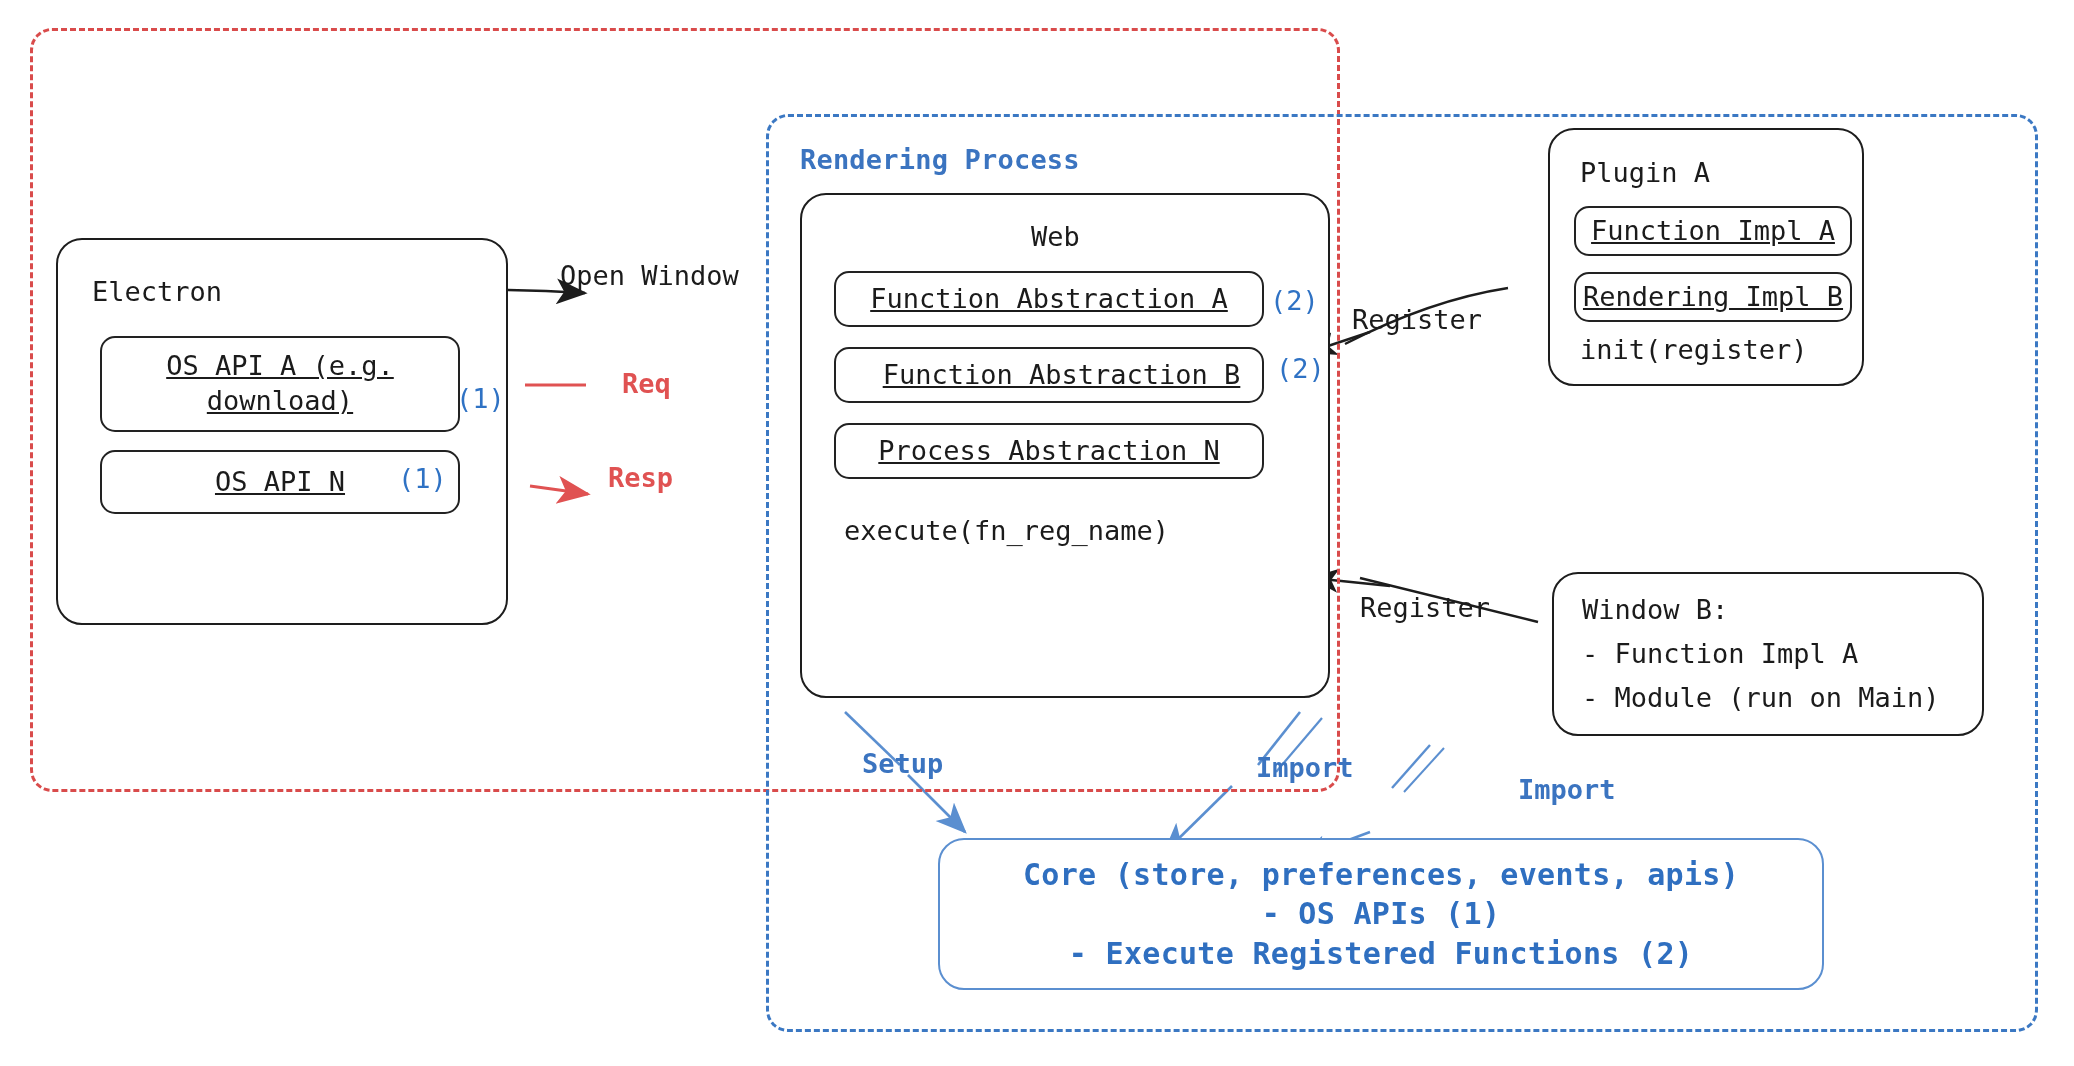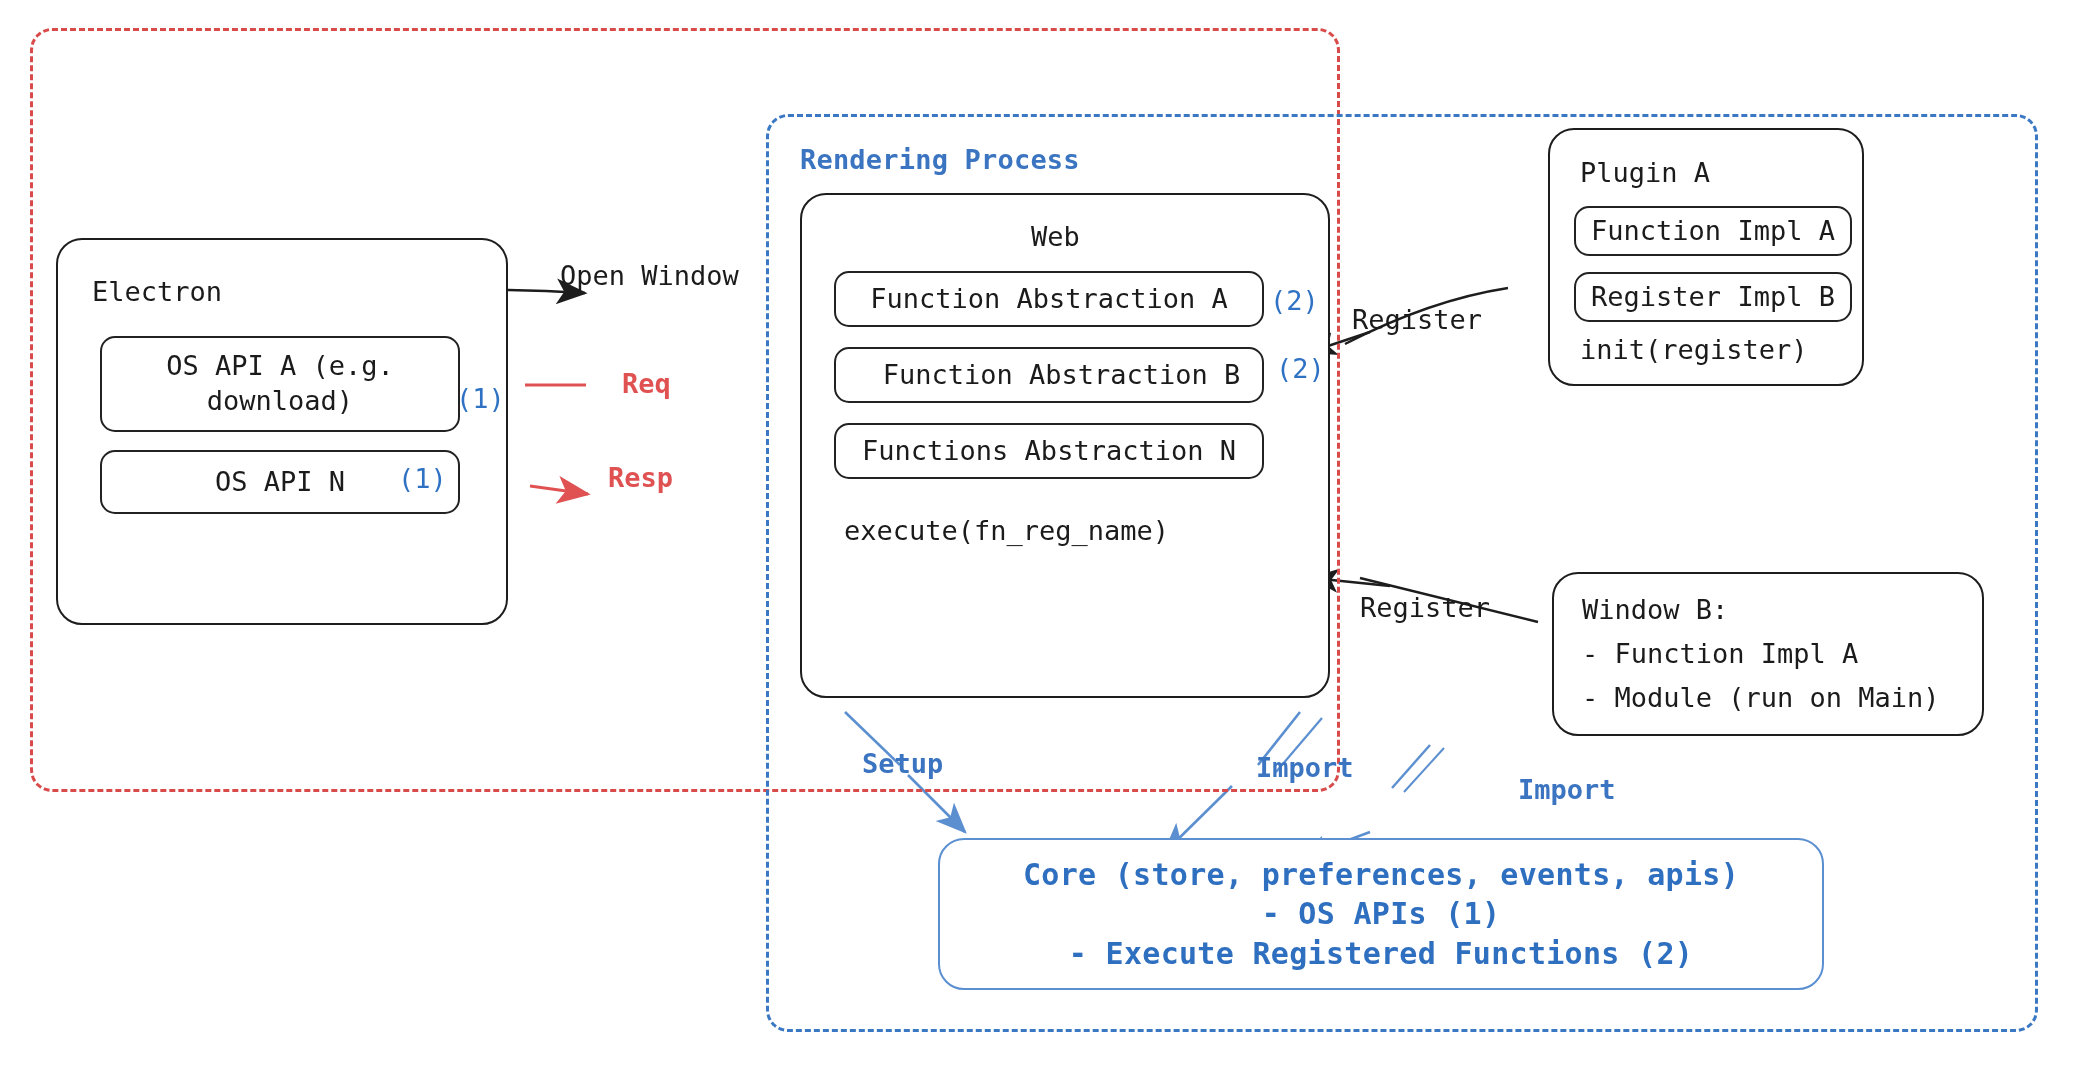--- a/index.html
+++ b/index.html
@@ -69,20 +69,21 @@
     font-size:27px;
     color:#1b1b1b;
     white-space:pre;
     line-height:1.35;
   }
   .inner-text{
     font-size:27px;
     color:#1b1b1b;
     white-space:pre;
     line-height:1.28;
+    text-decoration:underline;
   }
   .tag-blue{
     position:absolute;
     font-size:27px;
     color:#2f72c4;
     white-space:pre;
     font-weight:500;
   }
 
   
@@ -188,34 +189,34 @@
       <span class="inner-text">Function Abstraction A</span>
     </div>
     <div class="tag-blue" style="left:468px;top:90px;">(2)</div>
 
     <div class="abs node-inner" style="left:32px;top:152px;width:430px;height:56px;padding-left:25px;">
       <span class="inner-text">Function Abstraction B</span>
     </div>
     <div class="tag-blue" style="left:474px;top:158px;">(2)</div>
 
     <div class="abs node-inner" style="left:32px;top:228px;width:430px;height:56px;">
-      <span class="inner-text">Functions Abstraction N</span>
+      <span class="inner-text">Process Abstraction N</span>
     </div>
 
     <div class="node-text" style="left:42px;top:318px;">execute(fn_reg_name)</div>
   </div>
 
   <div class="abs node" style="left:1548px;top:128px;width:316px;height:258px;">
     <div class="node-title" style="left:30px;top:27px;">Plugin A</div>
 
     <div class="abs node-inner" style="left:24px;top:76px;width:278px;height:50px;">
       <span class="inner-text">Function Impl A</span>
     </div>
     <div class="abs node-inner" style="left:24px;top:142px;width:278px;height:50px;">
-      <span class="inner-text">Register Impl B</span>
+      <span class="inner-text">Rendering Impl B</span>
     </div>
 
     <div class="node-text" style="left:30px;top:202px;">init(register)</div>
   </div>
 
   <div class="abs node" style="left:1552px;top:572px;width:432px;height:164px;">
     <div class="node-text" style="left:28px;top:18px;">Window B:</div>
     <div class="node-text" style="left:28px;top:62px;">- Function Impl A</div>
     <div class="node-text" style="left:28px;top:106px;">- Module (run on Main)</div>
   </div>

